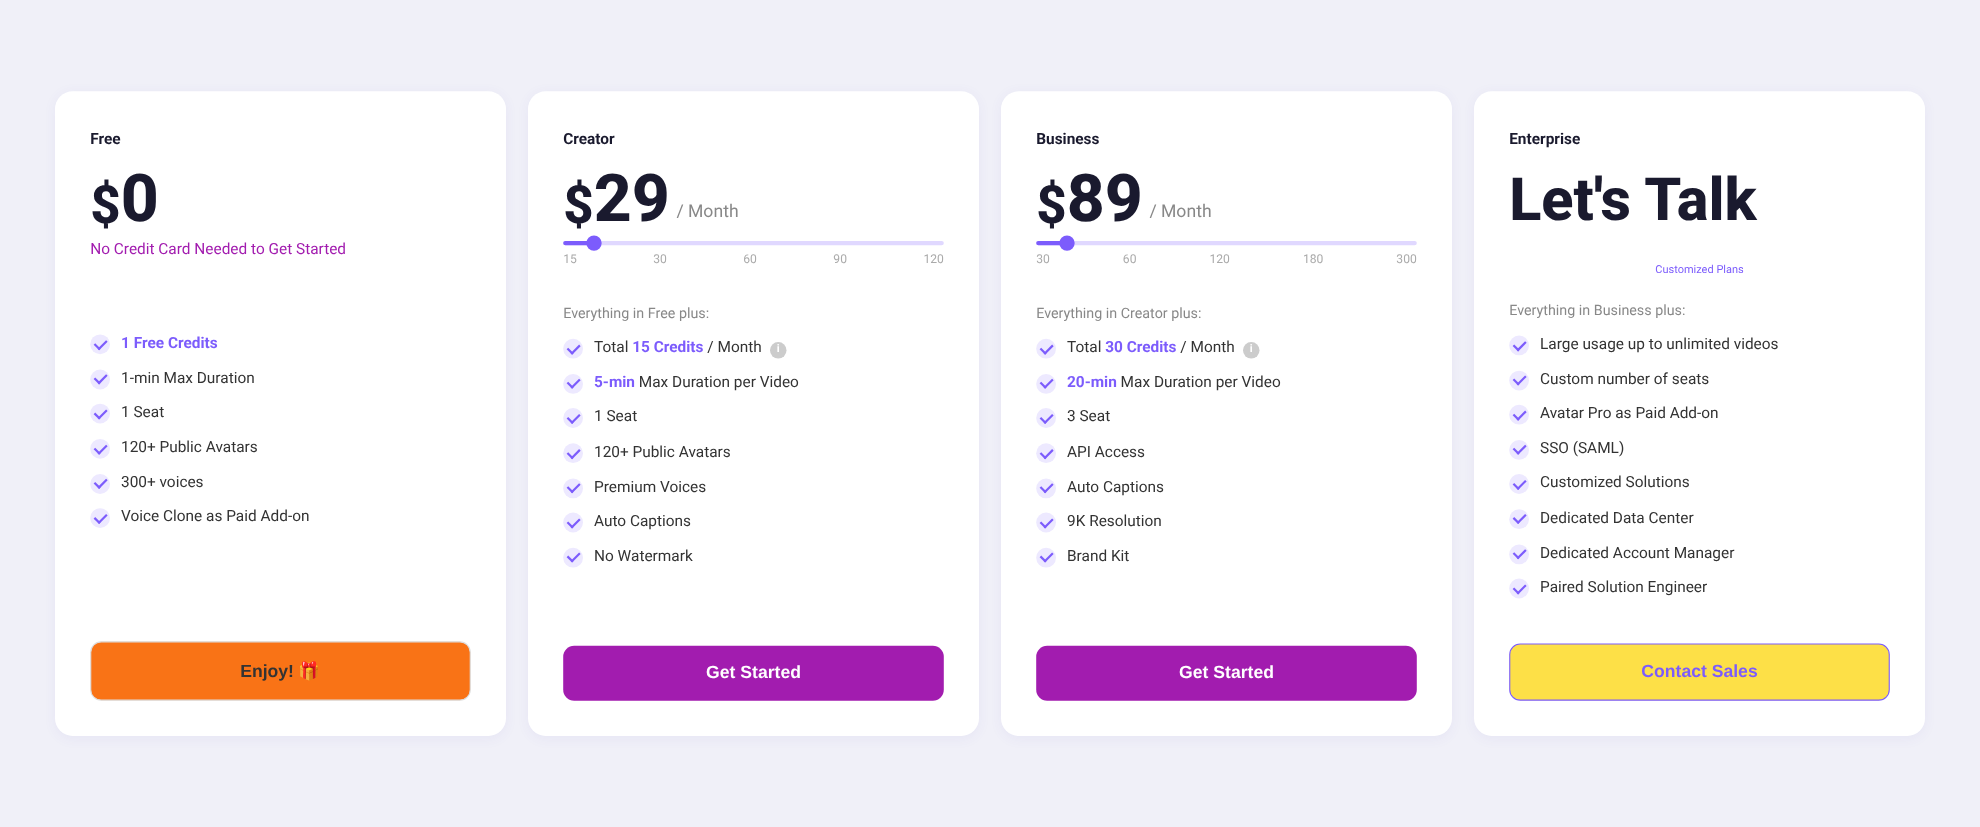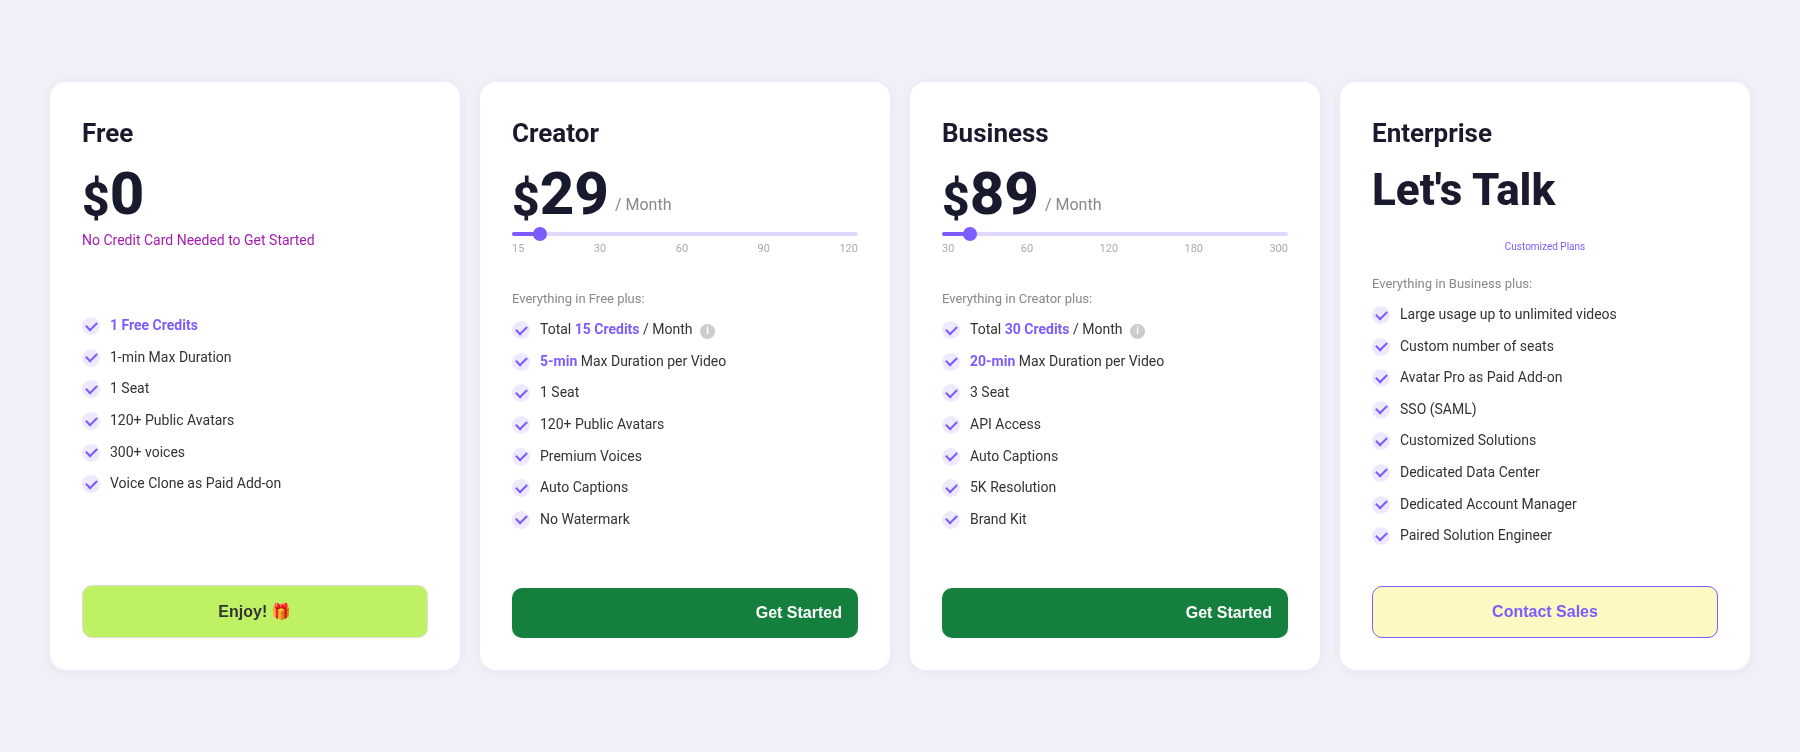--- a/index.html
+++ b/index.html
@@ -21,21 +21,21 @@
     }
     .pricing-card {
       background: #fff;
       border-radius: 16px;
       padding: 36px 32px 32px 32px;
       display: flex;
       flex-direction: column;
       box-shadow: 0 2px 12px rgba(80,60,180,0.06);
     }
     .plan-name {
-      font-size: 26px;
+      font-size: 14px;
       font-weight: 700;
       color: #1a1a2e;
       margin-bottom: 16px;
     }
     .price-row {
       display: flex;
       align-items: flex-end;
       margin-bottom: 8px;
     }
     .price-dollar {
@@ -55,21 +55,21 @@
       color: #888;
       margin-left: 6px;
       margin-bottom: 10px;
     }
     .price-note {
       font-size: 14px;
       color: #a21caf;
       margin-bottom: 24px;
     }
     .lets-talk {
-      font-size: 44px;
+      font-size: 54px;
       font-weight: 800;
       color: #1a1a2e;
       line-height: 1.2;
       margin-bottom: 24px;
     }
     .customized-plans {
       font-size: 10px;
       color: #7c5cfc;
       margin-bottom: 24px;
       text-align: center;
@@ -166,31 +166,30 @@
       width: 100%;
       padding: 16px;
       border-radius: 10px;
       border: none;
       font-size: 16px;
       font-weight: 600;
       cursor: pointer;
       transition: opacity 0.2s;
     }
     .btn-outline {
-      background: #bef264;
+      background: #f97316;
       border: 1.5px solid #ddd;
       color: #333;
     }
     .btn-primary {
-      background: #15803d;
+      background: #a21caf;
       color: #fff;
-      text-align: right;
     }
     .btn-contact {
-      background: #fef9c3;
+      background: #fde047;
       border: 1.5px solid #7c5cfc;
       color: #7c5cfc;
     }
   </style>
 </head>
 <body>
 
 <div class="pricing-grid">
 <div class="pricing-card">
       <div class="plan-name">Free</div>
@@ -318,21 +317,21 @@
         <li class="feature-item">
           <span class="check-icon purple"></span>
           <span>API Access</span>
         </li>
         <li class="feature-item">
           <span class="check-icon purple"></span>
           <span>Auto Captions</span>
         </li>
         <li class="feature-item">
           <span class="check-icon purple"></span>
-          <span>5K Resolution</span>
+          <span>9K Resolution</span>
         </li>
         <li class="feature-item">
           <span class="check-icon purple"></span>
           <span>Brand Kit</span>
         </li>
       </ul>
       <button class="btn btn-primary">Get Started</button>
     </div>
     <div class="pricing-card">
       <div class="plan-name">Enterprise</div>

